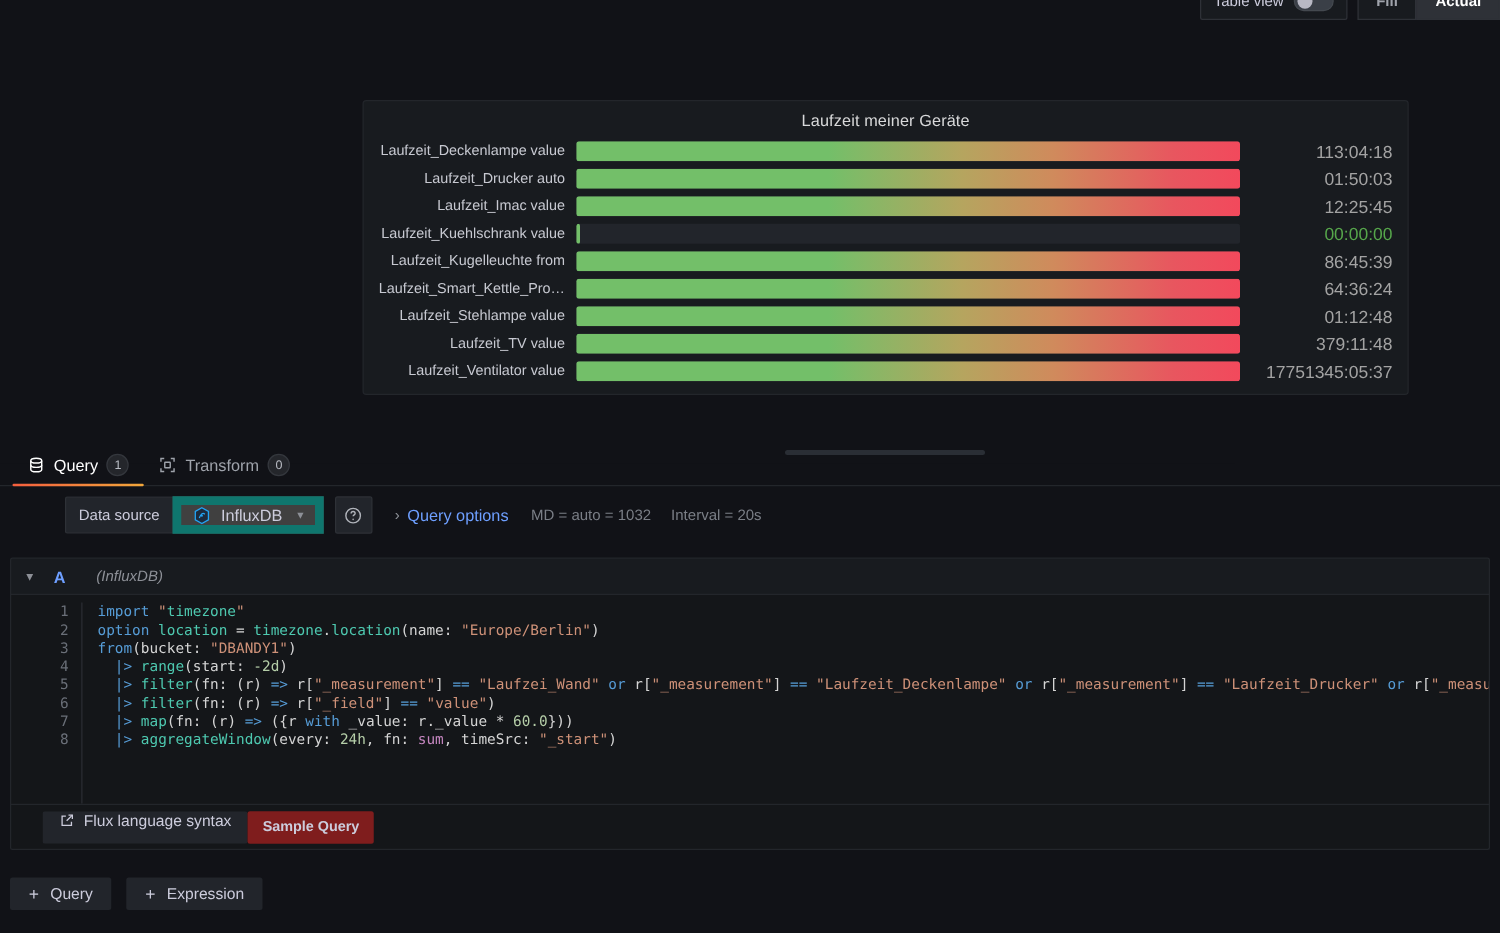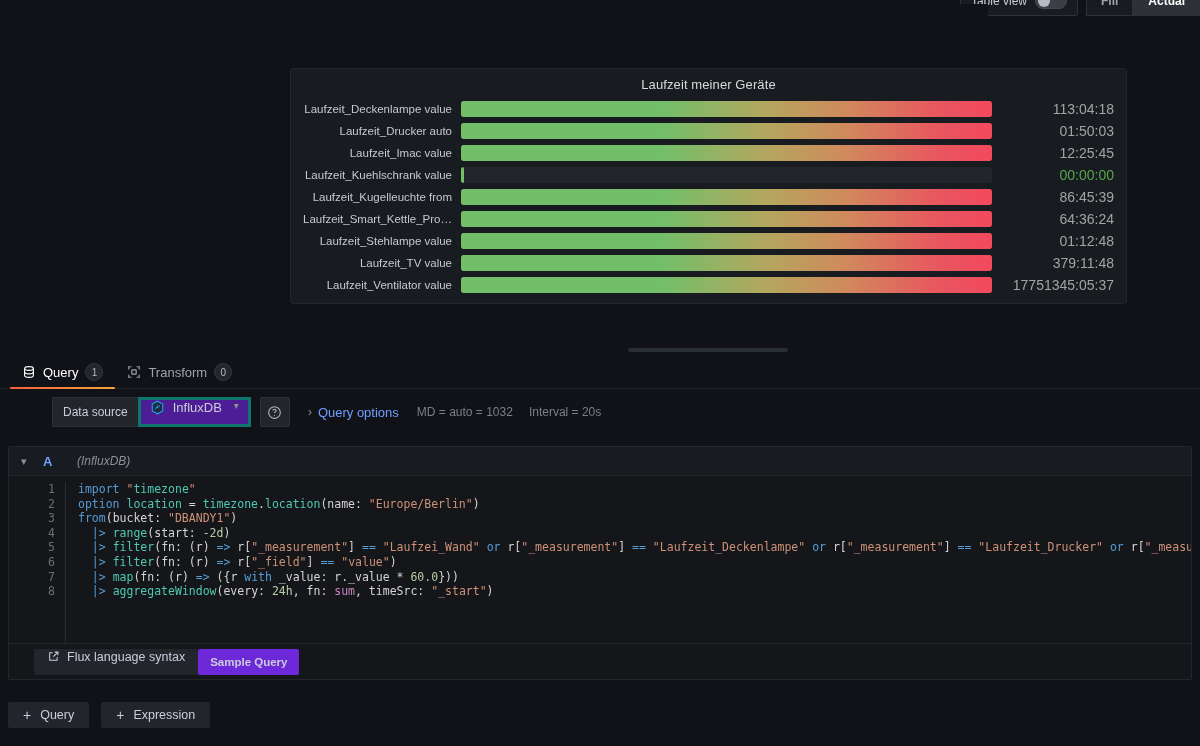--- a/index.html
+++ b/index.html
@@ -34,21 +34,21 @@
   .seg-group { display: flex; height: 30px; }
   .seg {
     background: #181b1f; border: 1px solid #2e3137;
     padding: 0 14px; display: flex; align-items: center;
     font-size: 12px; font-weight: 600; color: #9fa3ab;
   }
   .seg.active { background: #2e3137; color: #fff; }
 
   
   .viz-area {
-    position: absolute; top: 4px; left: 0; width: 988px; height: 355px;
+    position: absolute; top: 16px; left: 0; width: 988px; height: 355px;
     background: #111217;
   }
   .panel {
     position: absolute; left: 290px; top: 64px;
     width: 837px; height: 236px;
     background: #181b1f;
     border: 1px solid #23262b;
     border-radius: 3px;
   }
   .panel-title {
@@ -121,22 +121,22 @@
     position: absolute; top: 397px; left: 8px;
     display: flex; align-items: center; gap: 0px; height: 30px; padding-left: 44px;
   }
   .ds-label {
     background: #22252b; border: 1px solid #2e3137;
     border-radius: 2px 0 0 2px; border-right: none;
     height: 30px; display: flex; align-items: center;
     padding: 0 10px; font-size: 12px; color: #ccccdc; font-weight: 500;
   }
   .ds-picker {
-    background: #4c1d95; border: 3px solid #0f766e;
-    height: 30px; display: flex; gap: 8px;
+    background: #404040; border: 7px solid #0f766e;
+    height: 30px; display: flex; align-items: center; gap: 8px;
     padding: 0 9px; min-width: 108px; font-size: 13px; color: #ccccdc;
   }
   .ds-chevron { color: #8d9097; font-size: 10px; margin-left: 4px; }
   .ds-help {
     margin-left: 9px;
     width: 30px; height: 30px; background: #22252b;
     border: 1px solid #2e3137; border-radius: 2px;
     display: flex; align-items: center; justify-content: center;
   }
   .qo-chevron { margin-left: 18px; color: #8d9097; font-size: 12px; }
@@ -193,21 +193,21 @@
     border-radius: 0 0 2px 2px;
     height: 36px; display: flex; align-items: center;
     padding-left: 25px; gap: 0px;
   }
   .btn-flux {
     background: #22252b; border: 1px solid transparent; border-radius: 2px;
     height: 26px; display: flex; align-items: flex-start; gap: 7px;
     padding: 0 12px; font-size: 12.5px; color: #ccccdc; font-weight: 500;
   }
   .btn-sample {
-    background: #6d28d9; border-radius: 2px;
+    background: #7f1d1d; border-radius: 2px;
     height: 26px; display: flex; align-items: center;
     padding: 0 12px; font-size: 11.5px; color: #ccccdc; font-weight: 600;
   }
 
   
   .add-row {
     position: absolute; top: 702px; left: 8px;
     display: flex; gap: 12px;
   }
   .btn-add {

